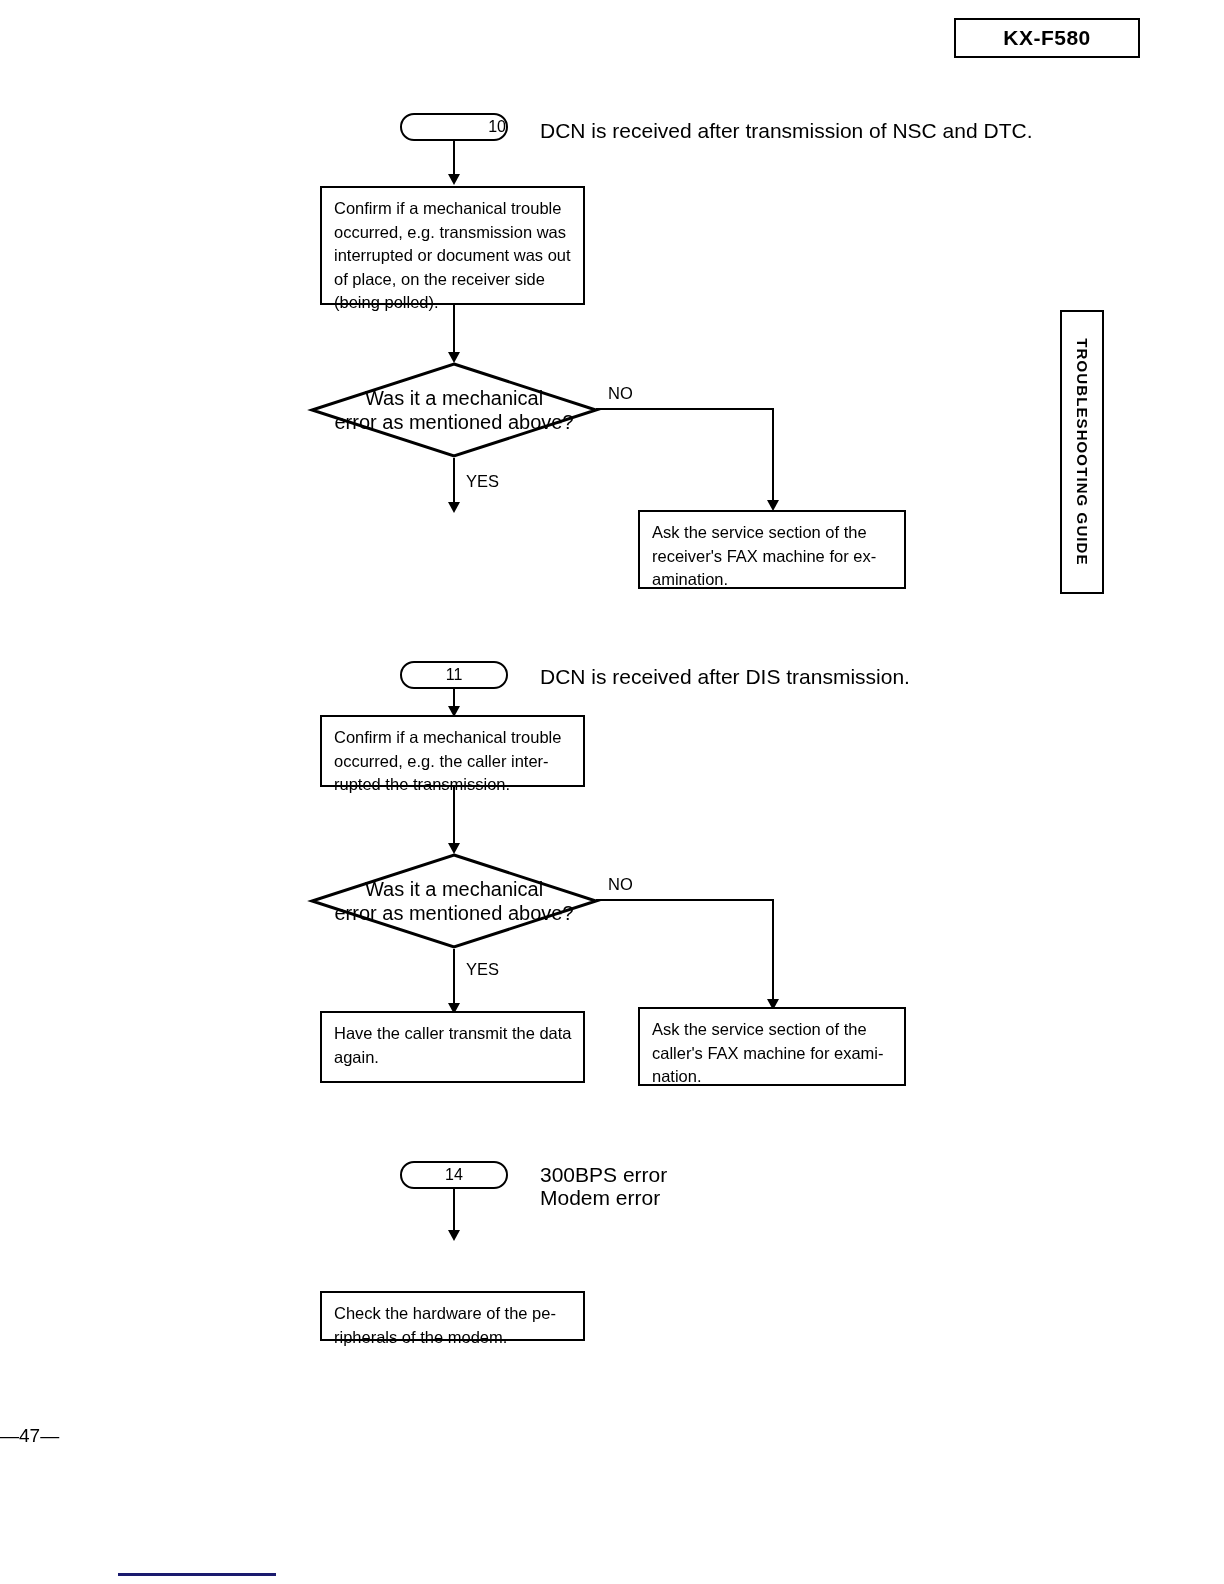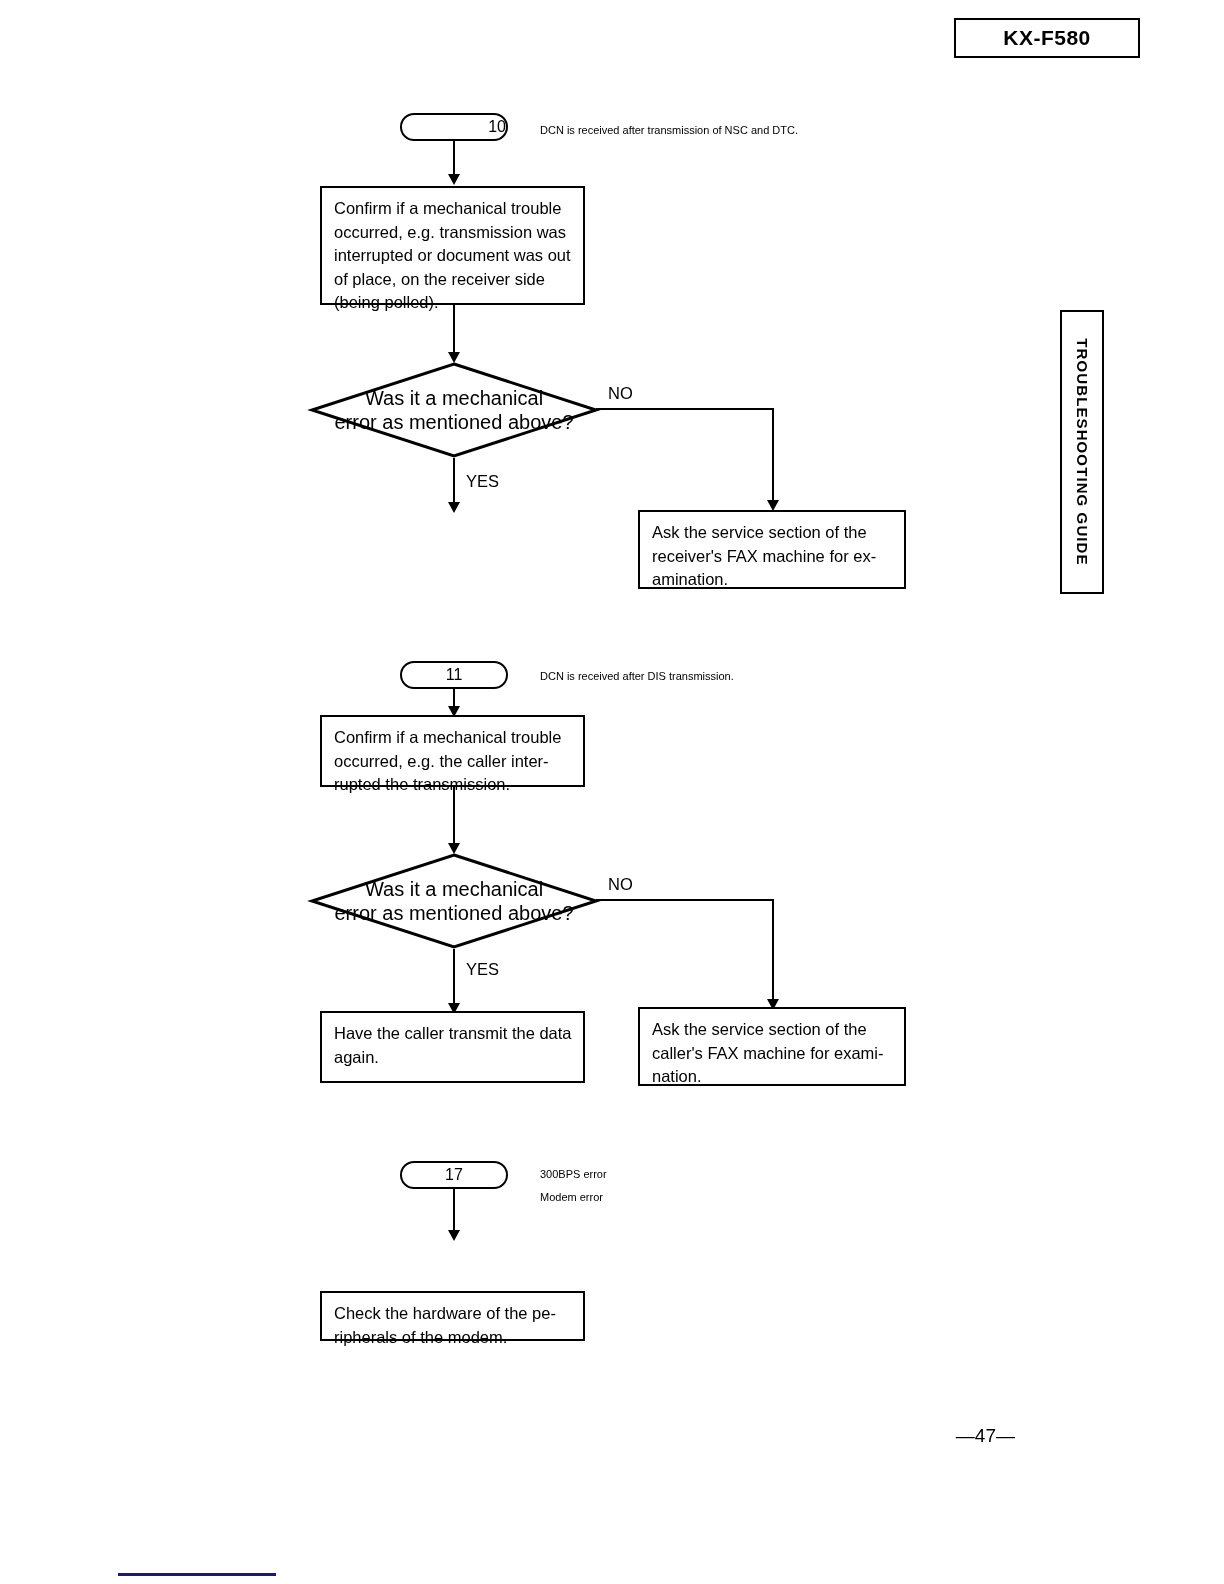--- a/index.html
+++ b/index.html
@@ -67,21 +67,21 @@
     display: flex;
     align-items: center;
     justify-content: center;
     font-size: 16px;
     background: #fff;
     box-sizing: border-box;
   }
 
   .caption {
     position: absolute;
-    font-size: 11px;
+    font-size: 21px;
     line-height: 23px;
     white-space: pre-line;
   }
 
   .pbox {
     position: absolute;
     border: 2px solid #000;
     box-sizing: border-box;
     background: #fff;
     padding: 9px 11px 8px 12px;
@@ -135,21 +135,21 @@
     position: absolute;
     font-size: 16.5px;
   }
 
   
   #page-number {
     position: absolute;
     left: 0;
     top: 1425px;
     width: 1015px;
-    text-align: right;
+    text-align: left;
     font-size: 19px;
   }
   #bottom-rule {
     position: absolute;
     left: 118px;
     top: 1573px;
     width: 158px;
     height: 3px;
     background: #1a1a6e;
   }
@@ -241,21 +241,21 @@
   <div class="branch-label" style="left:608px; top:875px;">NO</div>
 
   <div class="pbox" style="left:320px; top:1011px; width:265px; height:72px;">Have the caller transmit the data
 again.</div>
 
   <div class="pbox" style="left:638px; top:1007px; width:268px; height:79px;">Ask the service section of the
 caller's FAX machine for exami-
 nation.</div>
 
   <div class="terminator" style="left:400px; top:1161px; width:108px;">
-    <span>17</span>
+    <span>14</span>
   </div>
 
   <div class="caption" style="left:540px; top:1163px;">300BPS error
 Modem error</div>
 
   <div class="vline" style="left:453px; top:1189px; height:44px;"></div>
   <div class="arrowhead" style="left:448px; top:1230px;"></div>
 
   <div class="pbox" style="left:320px; top:1291px; width:265px; height:50px;">Check the hardware of the pe-
 ripherals of the modem.</div>

